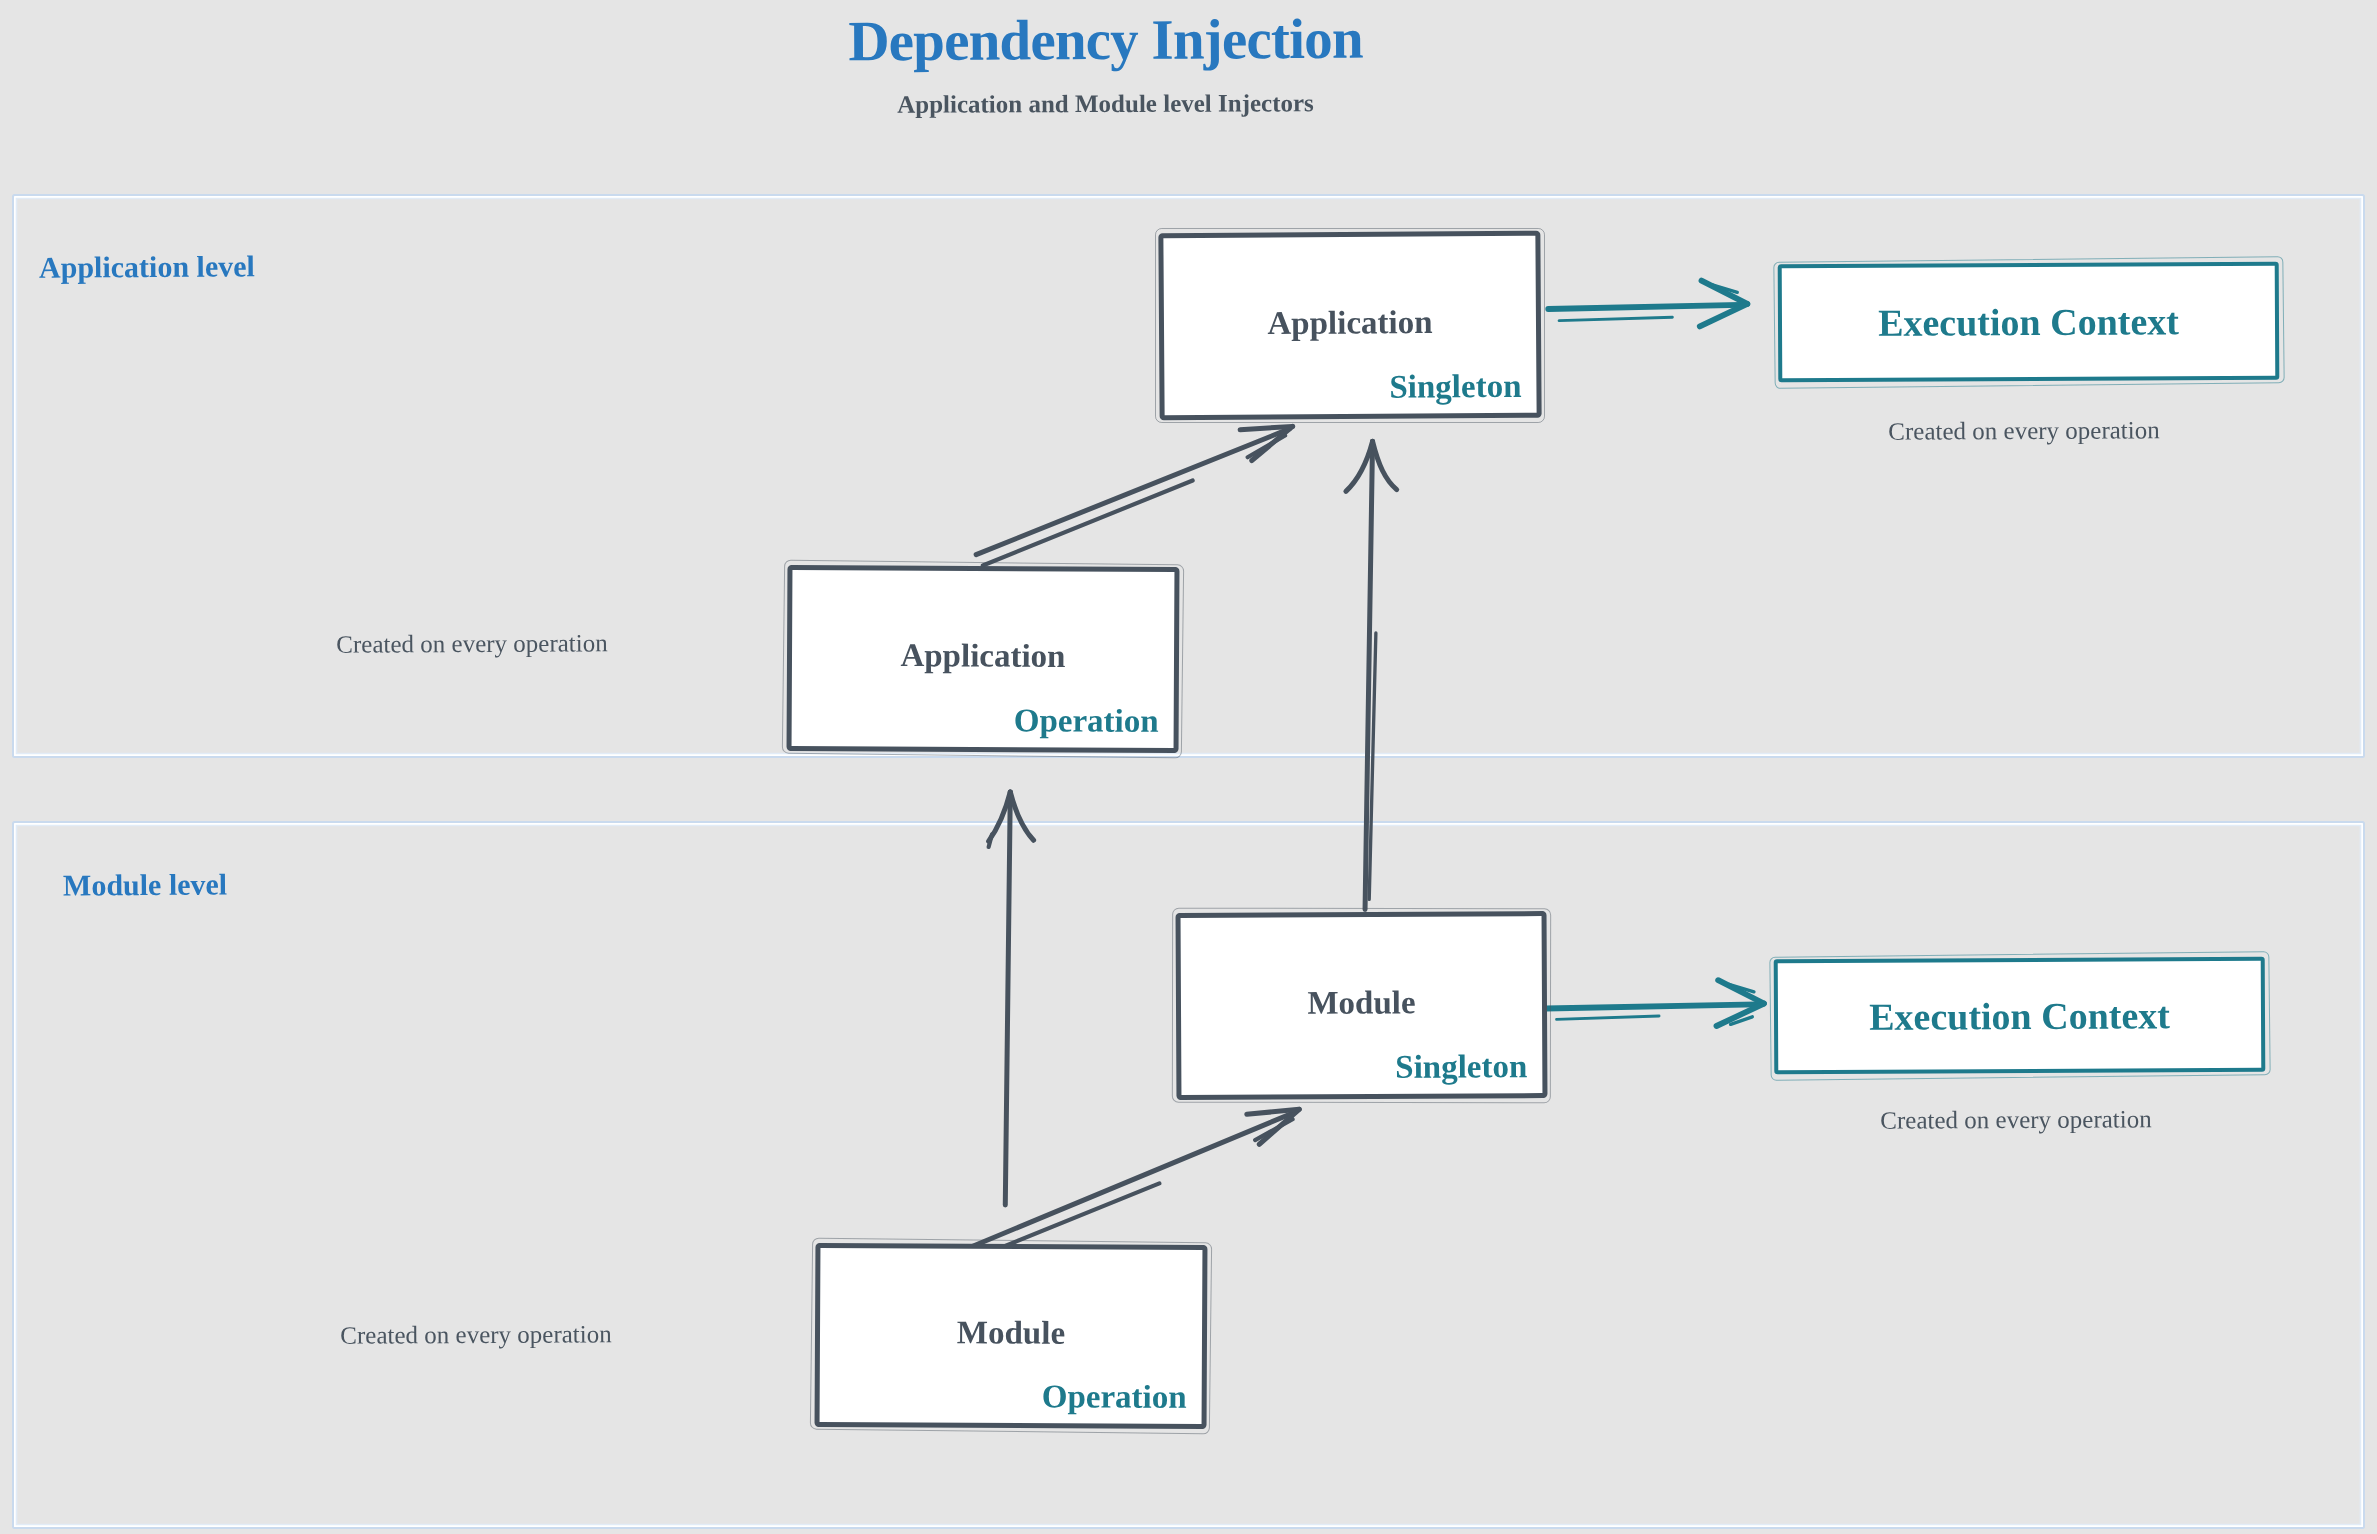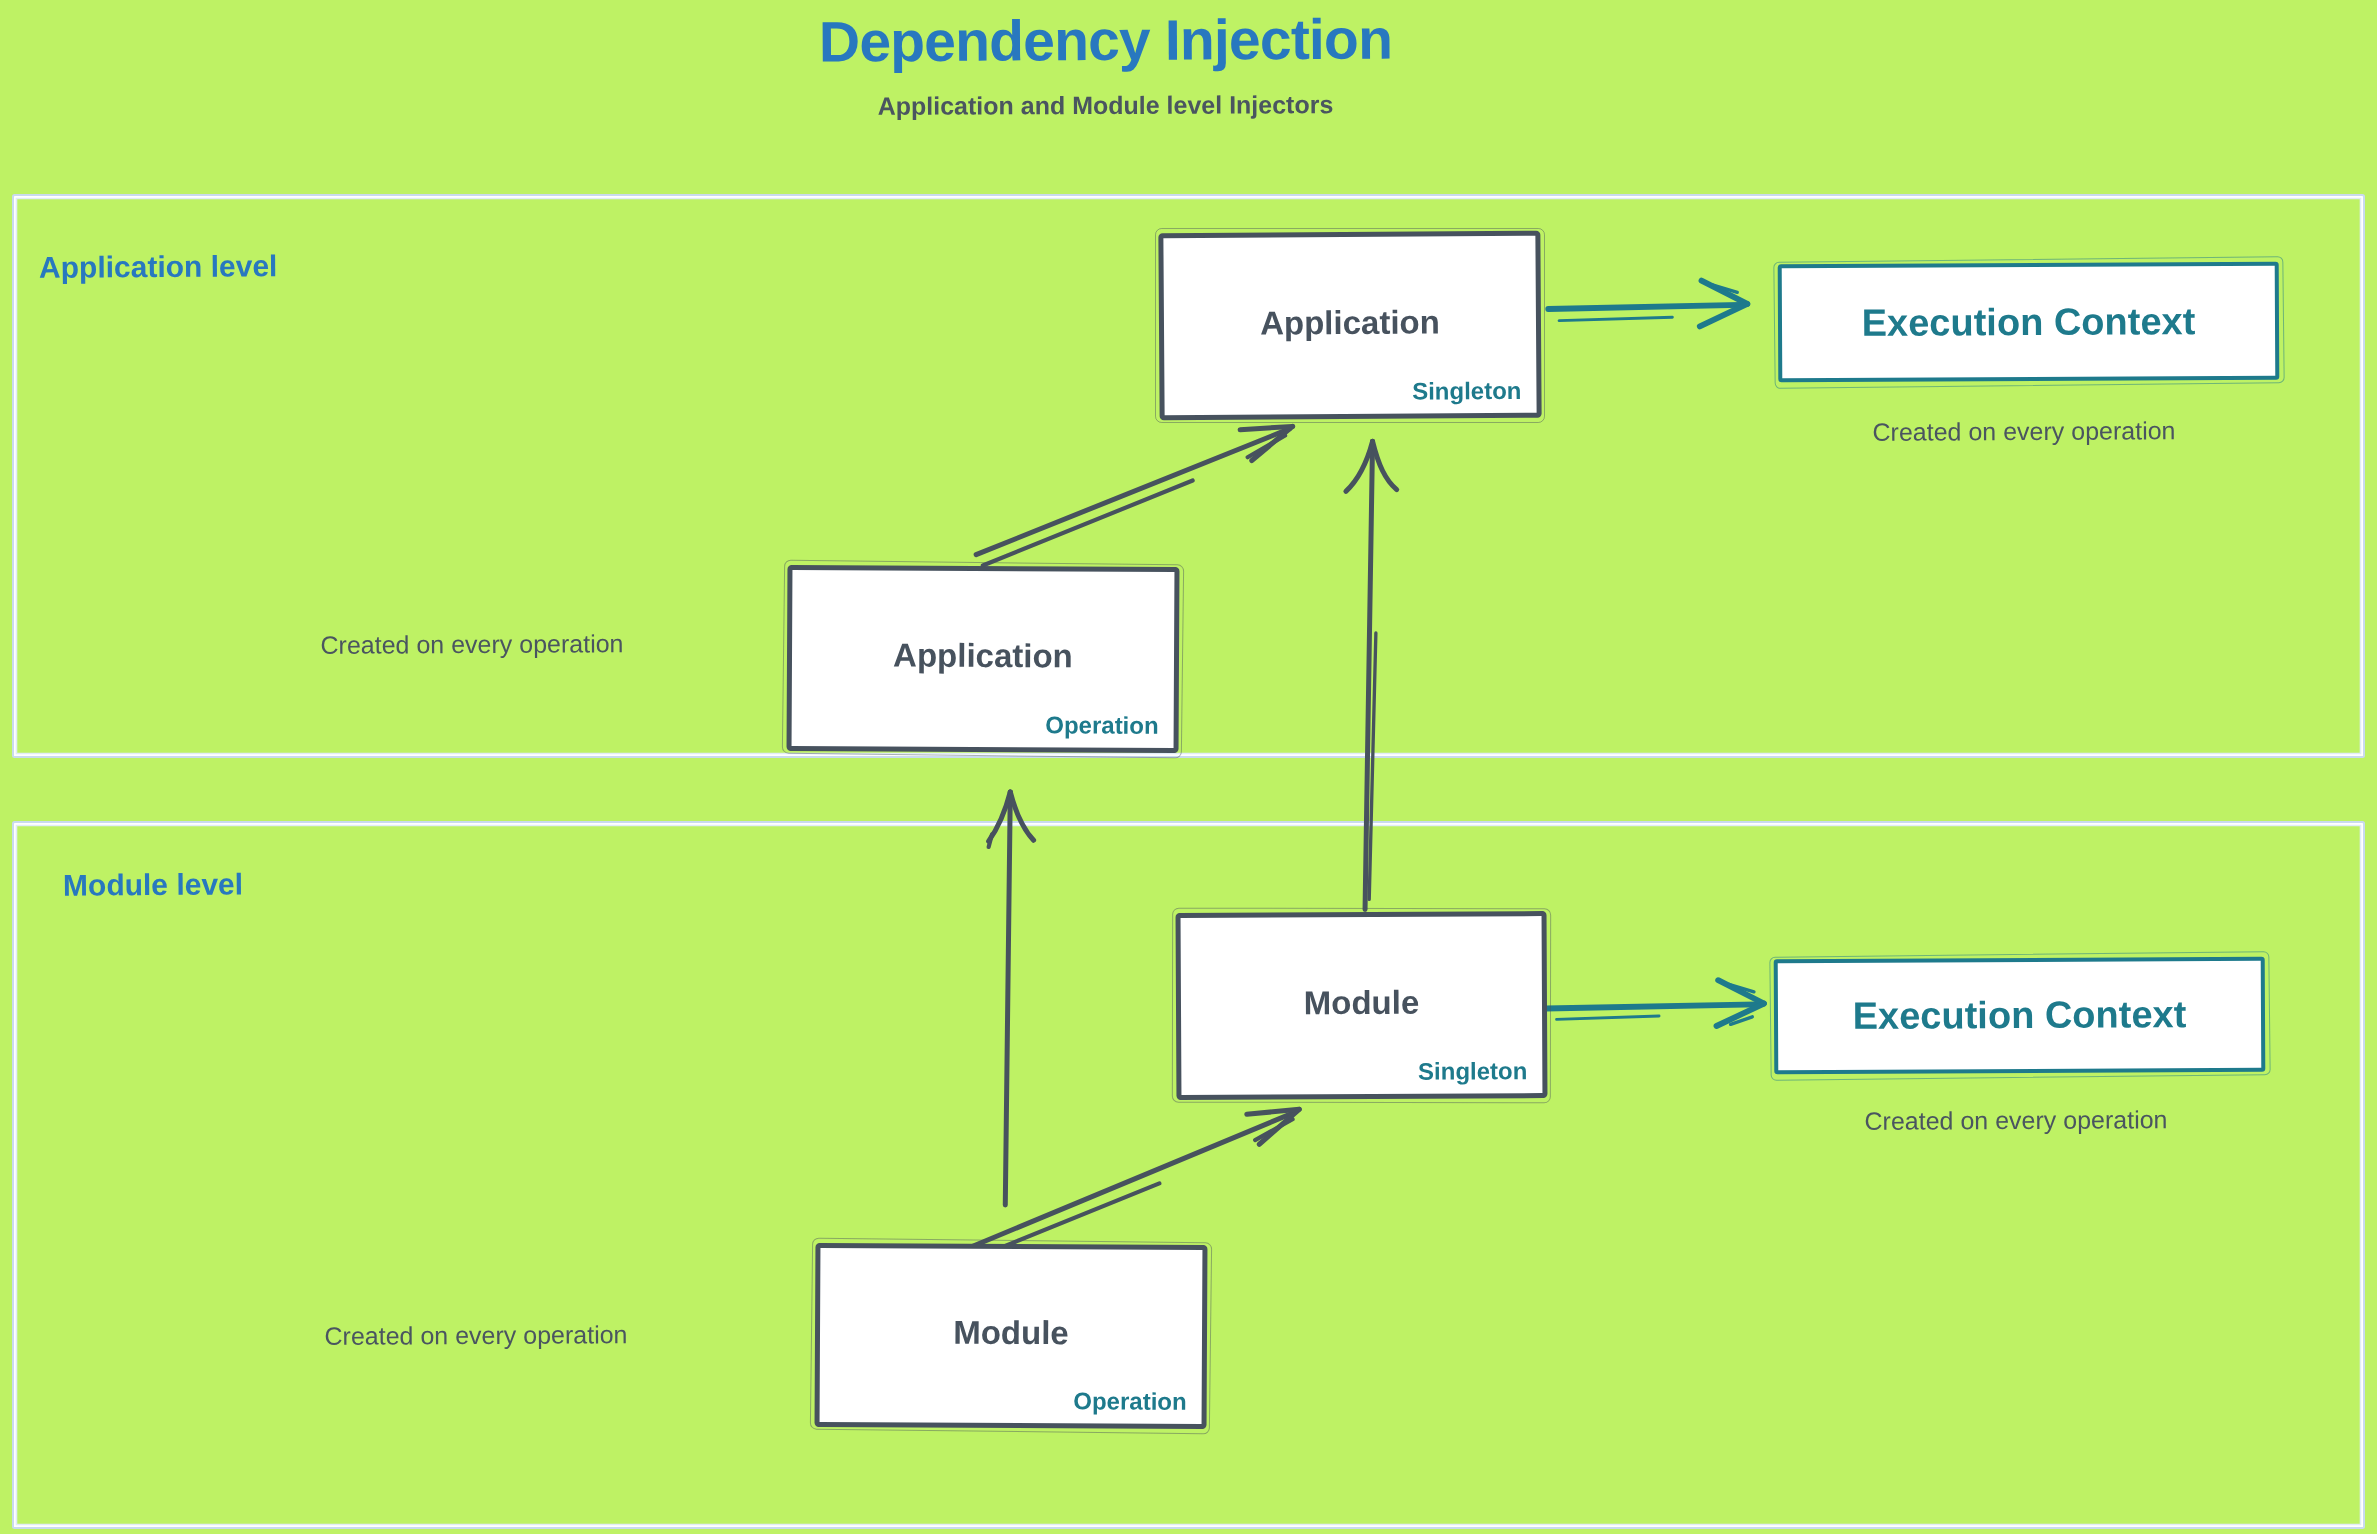--- a/index.html
+++ b/index.html
@@ -1,20 +1,20 @@
 <!DOCTYPE html>
 <html style="font-size:13.3px"><head>
 <meta charset="utf-8">
 <style>
   html,body{margin:0;padding:0;background:#ffffff;}
   #canvas{
     position:relative;
     width:2377px;height:1534px;
-    background:#bef264;
-    font-family:Liberation Sans, sans-serif;
+    background:#e5e5e5;
+    font-family:Liberation Serif, serif;
     overflow:hidden;
   }
   
   .header{position:absolute;left:689px;top:6.7px;width:833px;text-align:center;}
   .title{
     font-size:57px;font-weight:bold;color:#2878BF;letter-spacing:-0.8px;
     transform:rotate(-0.3deg);
   }
   .subtitle{
     margin-top:18.3px;font-size:25px;color:#4A5560;font-weight:600;
@@ -42,21 +42,21 @@
   .node::after{
     content:"";position:absolute;inset:-9.2px;border:1.7px solid rgba(71,82,94,.45);
     border-radius:6.7px;transform:rotate(.4deg);pointer-events:none;
   }
   .node-title{
     position:absolute;left:0;right:0;top:50%;transform:translateY(-58%);
     text-align:center;font-size:33px;font-weight:600;color:#47525E;white-space:nowrap;
   }
   .node-badge{
     position:absolute;right:15px;bottom:8.3px;
-    font-size:24px;font-weight:600;color:#1E7A8C;white-space:nowrap;
+    font-size:33px;font-weight:600;color:#1E7A8C;white-space:nowrap;
   }
   .node.app-singleton{left:1159px;top:232px;width:372px;height:177px;transform:rotate(-0.4deg);}
   .node.app-operation{left:787px;top:566px;width:382px;height:176px;transform:rotate(0.3deg);}
   .node.mod-singleton{left:1176px;top:912px;width:361px;height:177px;transform:rotate(-0.3deg);}
   .node.mod-operation{left:815px;top:1244px;width:382px;height:174px;transform:rotate(0.3deg);}
   
   .ec{
     position:absolute;border:4.2px solid #1E7A8C;border-radius:3.3px;background:#ffffff;
     display:flex;align-items:center;justify-content:center;
   }

